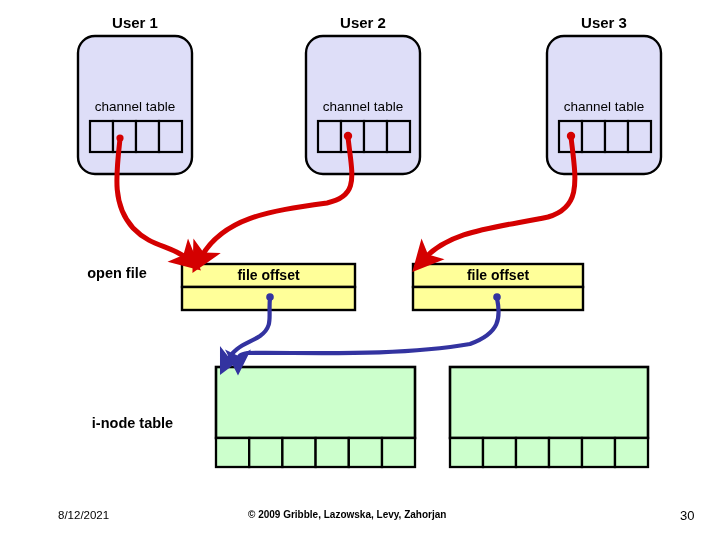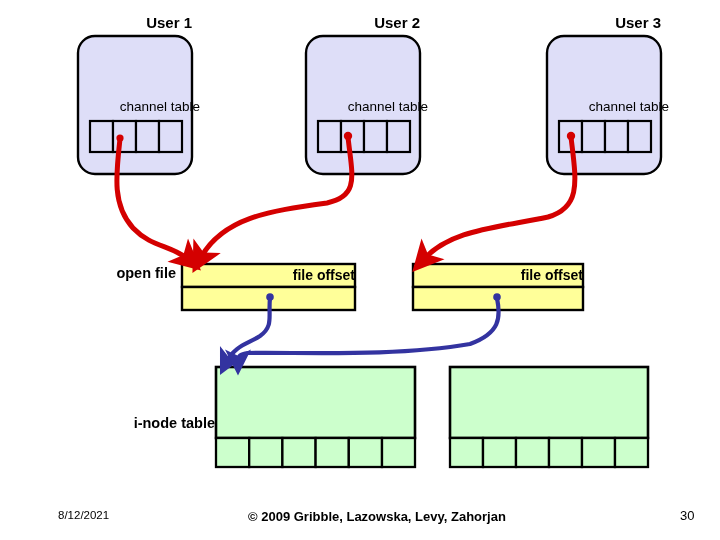--- a/index.html
+++ b/index.html
@@ -22,21 +22,21 @@
     height: 540px;
   }
   svg.diagram {
     position: absolute;
     left: 0; top: 0;
     width: 720px;
     height: 540px;
   }
   .lbl {
     position: absolute;
-    text-align: right;
+    text-align: center;
     white-space: pre;
     line-height: 1.18;
   }
   .user-title {
     font-size: 15px;
     font-weight: bold;
     letter-spacing: 0px;
   }
   .ct-label {
     font-size: 13.5px;
@@ -49,21 +49,21 @@
   .fo-label {
     font-size: 14px;
     font-weight: bold;
   }
   .footer-txt {
     position: absolute;
     font-size: 11px;
     white-space: pre;
   }
   .footer-date { font-size: 11.5px; }
-  .footer-copy { font-size: 13px; font-weight: bold; }
+  .footer-copy { font-size: 10px; font-weight: bold; }
   .footer-page { font-size: 13px; margin-left: 8px; }
 </style>
 </head>
 <body>
 
 <div id="slide">
 
   <svg class="diagram" viewBox="0 0 720 540">
     <defs>
       <marker id="redhead" markerWidth="7" markerHeight="7" refX="3.2" refY="3.4" orient="auto" markerUnits="strokeWidth">

